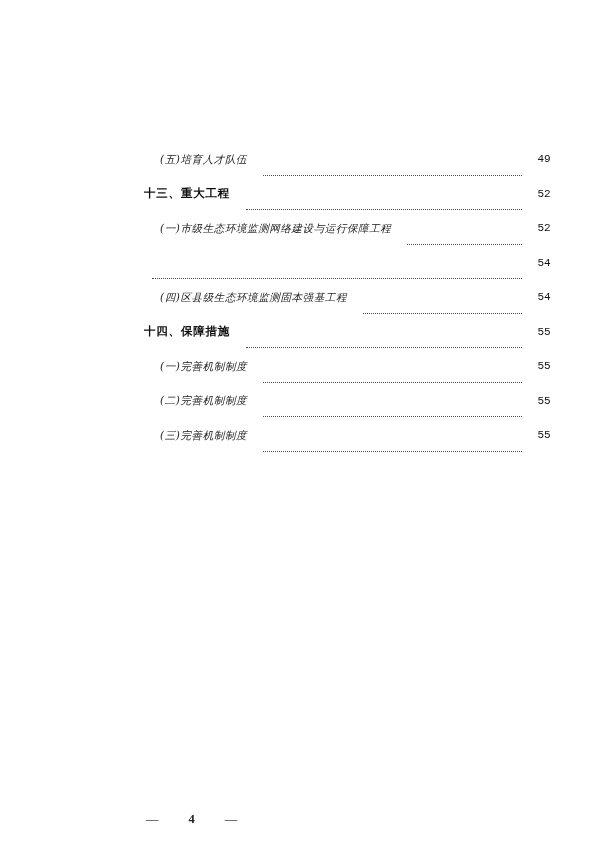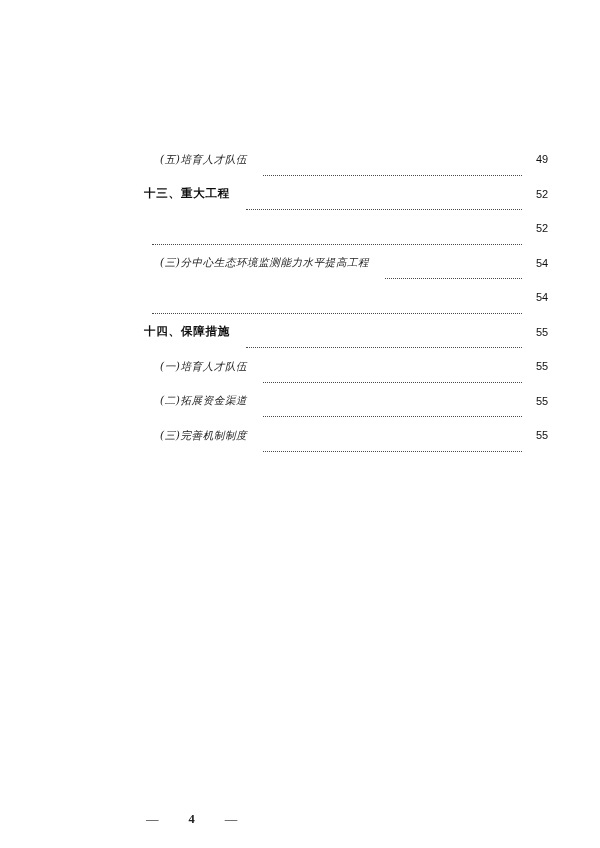--- a/index.html
+++ b/index.html
@@ -45,25 +45,25 @@
     color: #0d0d0d;
     letter-spacing: 0.8px;
   }
   .toc-leader {
     flex: 1;
     min-width: 12px;
     border-bottom: 1.5px dotted #4a4a4a;
     margin: 0 2px 3px 4px;
   }
   .toc-page {
-    font-family: Liberation Sans, sans-serif;
+    font-family: Liberation Mono, monospace;
     font-size: 11px;
     color: #111111;
     min-width: 16px;
-    text-align: left;
+    text-align: center;
     line-height: 1.3;
   }
   .footer {
     position: absolute;
     left: 86px;
     top: 752px;
     font-family: "Liberation Serif", "DejaVu Serif", serif;
     font-size: 12.5px;
     color: #222222;
     display: flex;
@@ -83,44 +83,45 @@
       <span class="toc-label">(五)培育人才队伍</span>
       <span class="toc-leader"></span>
       <span class="toc-page">49</span>
     </div>
       <div class="toc-row chapter">
       <span class="toc-label">十三、重大工程</span>
       <span class="toc-leader"></span>
       <span class="toc-page">52</span>
     </div>
       <div class="toc-row sub">
+      <span class="toc-label">(一)市级生态环境监测网络建设与运行保障工程</span>
       <span class="toc-leader"></span>
       <span class="toc-page">52</span>
     </div>
       <div class="toc-row sub">
-      <span class="toc-label">(三)分中心生态环境监测能力水平提高工程</span>
       <span class="toc-leader"></span>
       <span class="toc-page">54</span>
     </div>
       <div class="toc-row sub">
+      <span class="toc-label">(四)区县级生态环境监测固本强基工程</span>
       <span class="toc-leader"></span>
       <span class="toc-page">54</span>
     </div>
       <div class="toc-row chapter">
       <span class="toc-label">十四、保障措施</span>
       <span class="toc-leader"></span>
       <span class="toc-page">55</span>
     </div>
       <div class="toc-row sub">
-      <span class="toc-label">(一)培育人才队伍</span>
+      <span class="toc-label">(一)完善机制制度</span>
       <span class="toc-leader"></span>
       <span class="toc-page">55</span>
     </div>
       <div class="toc-row sub">
-      <span class="toc-label">(二)拓展资金渠道</span>
+      <span class="toc-label">(二)完善机制制度</span>
       <span class="toc-leader"></span>
       <span class="toc-page">55</span>
     </div>
       <div class="toc-row sub">
       <span class="toc-label">(三)完善机制制度</span>
       <span class="toc-leader"></span>
       <span class="toc-page">55</span>
     </div>
     </div>
 

